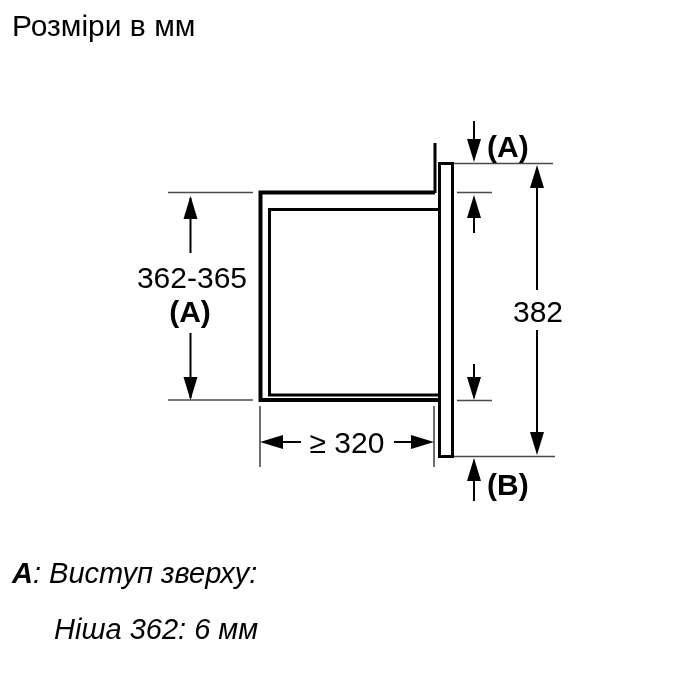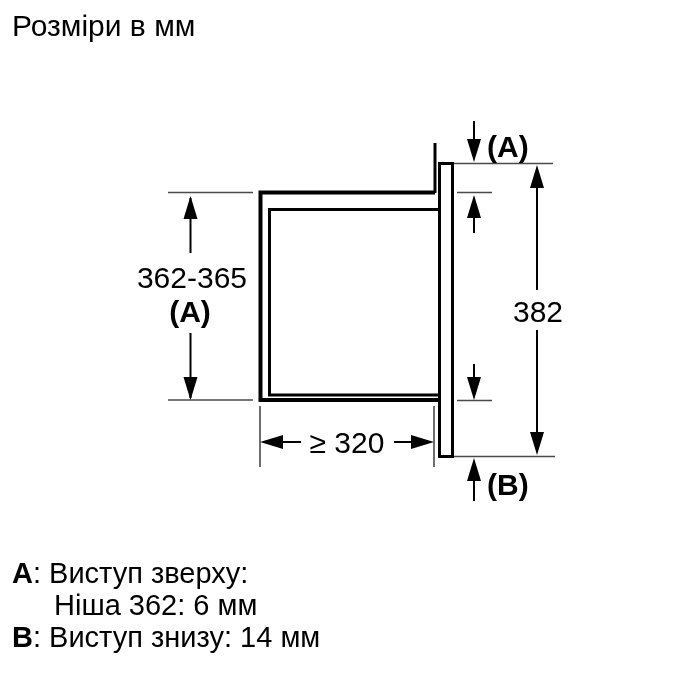--- a/index.html
+++ b/index.html
@@ -25,23 +25,25 @@
     line-height: 31px;
     white-space: nowrap;
   }
   .notes-block {
     position: absolute;
     left: 12px;
     top: 557px;
     font-size: 29px;
     line-height: 32px;
     white-space: nowrap;
+    font-style: italic;
   }
   .notes-block .indent {
     margin-left: 42px;
+    margin-top: 24px;
   }
   .bold {
     font-weight: bold;
   }
   svg#diagram {
     position: absolute;
     left: 0;
     top: 0;
   }
   svg#diagram text {
@@ -137,16 +139,15 @@
       <path class="arrow" d="M474,400 L467,377 L481,377 Z"></path>
       <path class="arrow" d="M474,458 L467,481 L481,481 Z"></path>
       <line class="dimline" x1="474" y1="477" x2="474" y2="501"></line>
       <text x="487" y="495" class="dim-label-bold">(B)</text>
     </g>
   </svg>
 
   <div class="notes-block">
     <div><span class="bold">A</span><span>: Виступ зверху:</span></div>
     <div class="indent">Ніша 362: 6 мм</div>
-    <div><span class="bold">B</span><span>: Виступ знизу: 14 мм</span></div>
   </div>
 
 </div>
 
 </body></html>

